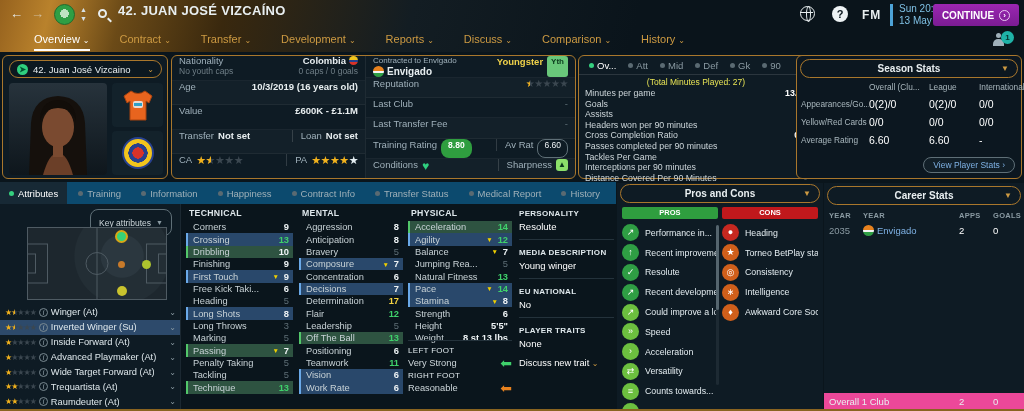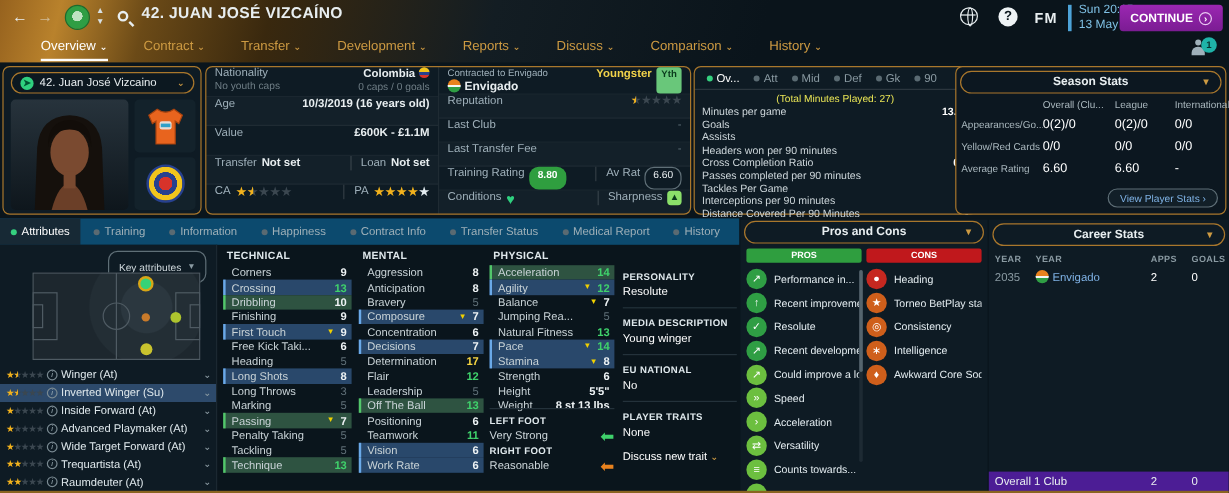--- a/index.html
+++ b/index.html
@@ -127,29 +127,29 @@
   .arow .aname{flex:1;color:#c8d2d6;white-space:nowrap;overflow:hidden}
   .arow .aval{font-weight:bold;color:#eef3f5}
   .arow .aval.tone-green{color:#3fd16b}
   .arow .aval.tone-yellow{color:#f5d442}
   .arow .aval.tone-dim{color:#5f6f77;font-weight:normal}
   .arow.hl-blue{background:#29486b;border-left-color:#6aa9e8}
   .arow.hl-green{background:#2e5341;border-left-color:#52c76a}
   .arrow{color:#f0d000;font-size:6.5px;margin-right:5px}
 
   #feet{position:absolute;left:408px;top:340px;width:104px;border-top:1px solid #24323b;padding-top:5px}
-  .footlb{font-size:8px;font-weight:bold;color:#dfe8ec;letter-spacing:.3px}
+  .footlb{font-size:8px;font-weight:normal;color:#dfe8ec;letter-spacing:.3px}
   .footrow{display:flex;align-items:center;justify-content:space-between;font-size:9.3px;color:#cdd6da;height:16px}
   .boot{font-size:14px;line-height:10px}
   .boot.l{color:#3fd16b}
   .boot.r{color:#e8821e}
 
   #profilecol{position:absolute;left:519px;top:204px;width:95px}
   .pf-h{font-size:8px;font-weight:bold;color:#dfe8ec;letter-spacing:.3px;margin-top:8px}
-  .pf-h:first-child{margin-top:22px}
+  .pf-h:first-child{margin-top:5px}
   .pf-v{font-size:9.5px;color:#fff;margin-top:3px}
   .pf-sep{border-bottom:1px solid #24323b;margin-top:7px}
   #discuss{font-size:9.3px;color:#fff;margin-top:9px;cursor:pointer}
   #discuss .chev{color:#cd9a42;font-size:8px}
 
   #p-pros{position:absolute;left:617px;top:183px;width:206px;height:228px;background:#0e1b24;overflow:hidden}
   #p-pros .pillhdr{margin:1px 3px 0}
   .pchdr{position:absolute;top:24px;width:96px;height:12px;font-size:7.5px;font-weight:bold;color:#fff;text-align:center;line-height:12px;border-radius:2px}
   #proshdr{left:5px;background:#2f9e3f}
   #conshdr{left:105px;background:#c0181c}
@@ -165,21 +165,21 @@
   .pclabel{font-size:8.8px;color:#e4edf1;white-space:nowrap;overflow:hidden}
   #prosscroll{position:absolute;left:99px;top:42px;width:3px;height:160px;background:#1d2a33;border-radius:2px}
   #prosscroll:before{content:"";position:absolute;left:0;top:0;width:3px;height:85px;background:#55656e;border-radius:2px}
 
   #p-career{position:absolute;left:824px;top:183px;width:200px;height:228px;background:#0e1b24}
   #careergrid{display:grid;grid-template-columns:34px 96px 34px 34px;padding:6px 0 0 5px;row-gap:5px;align-items:center}
   #careergrid .ch{font-size:7.5px;font-weight:bold;color:#8a9aa2;letter-spacing:.3px}
   #careergrid .yr{font-size:9.5px;color:#8a9aa2}
   #careergrid .tm{font-size:9.5px;color:#7fb2e5}
   #careergrid .num{font-size:9.5px;color:#fff}
-  #careerfoot{position:absolute;left:0;bottom:1px;width:200px;height:17px;background:#4c1d95;display:grid;grid-template-columns:130px 34px 34px;align-items:center;padding-left:5px;font-size:9.5px}
+  #careerfoot{position:absolute;left:0;bottom:1px;width:200px;height:17px;background:#ec4899;display:grid;grid-template-columns:130px 34px 34px;align-items:center;padding-left:5px;font-size:9.5px}
   #bottomline{position:absolute;left:0;top:409px;width:1024px;height:2px;background:#8a6420}
 </style>
 </head>
 <body>
 
 <div id="header">
   <div id="topbar">
     <span class="navarrow" style="left:10px">←</span>
     <span class="navarrow" style="left:31px;opacity:.55">→</span>
     <div id="clublogo"></div>

